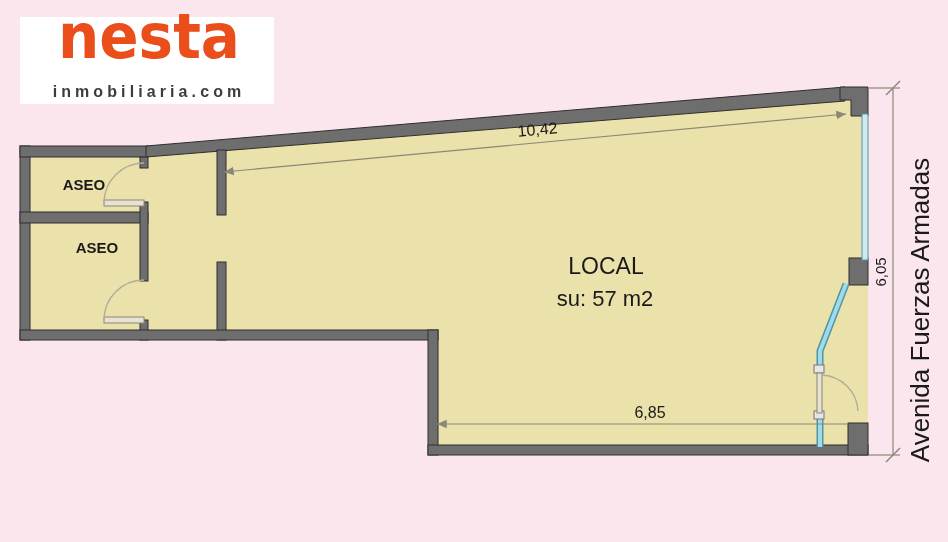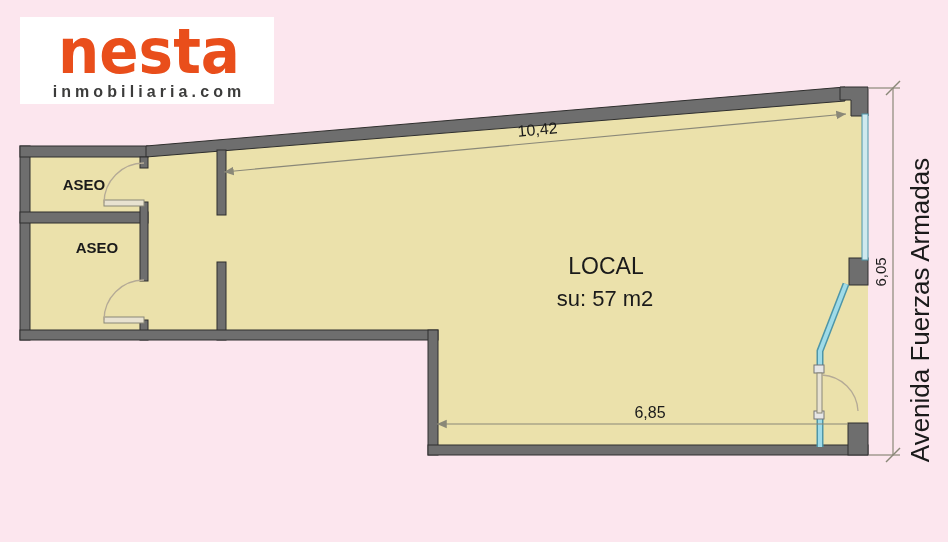--- a/index.html
+++ b/index.html
@@ -16,21 +16,21 @@
     background:var(--logobg);display:flex;flex-direction:column;
     align-items:center;justify-content:flex-end;padding:0 6px 4px 10px;box-sizing:border-box;
   }
   .brand{
     font-family:"DejaVu Sans",sans-serif;font-weight:bold;color:var(--brand);
     font-size:58px;line-height:58px;letter-spacing:0px;margin-top:-4px;
     transform:scaleY(1.08);transform-origin:center bottom;
   }
   .brand-sub{
     font-family:"Liberation Sans",sans-serif;font-weight:600;color:var(--brandsub);
-    font-size:16px;line-height:16px;letter-spacing:4.1px;margin-top:1px;white-space:nowrap;
+    font-size:16px;line-height:16px;letter-spacing:4.1px;margin-top:16px;white-space:nowrap;
   }
   svg.plan{position:absolute;left:0;top:0;}
   .floor{fill:var(--floor);stroke:none;}
   .wall{fill:var(--wall);stroke:var(--wallline);stroke-width:1;}
   .glasspale{fill:var(--glasspale);stroke:var(--glassline);stroke-width:1;}
   .glass-under{fill:none;stroke:var(--glassline);stroke-width:7;}
   .glass-over{fill:none;stroke:var(--glass);stroke-width:4;}
   .door-leaf{fill:var(--leaf);stroke:var(--dim);stroke-width:1;}
   .door-arc{fill:none;stroke:var(--door);stroke-width:1.3;}
   .jamb{fill:#e6e6e6;stroke:#777;stroke-width:1;}

